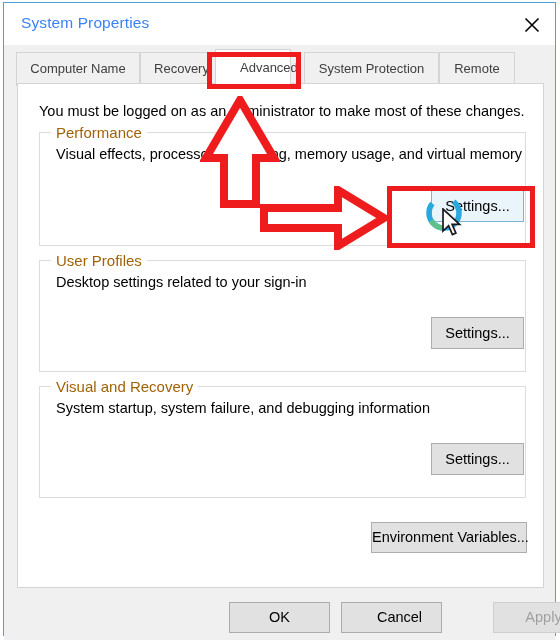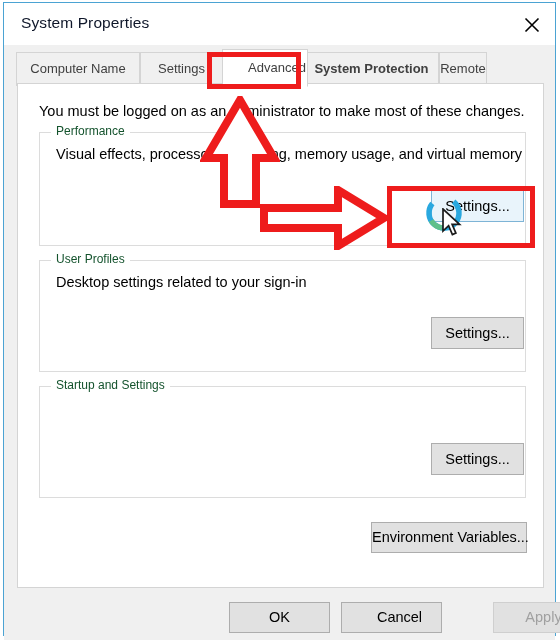--- a/index.html
+++ b/index.html
@@ -34,21 +34,21 @@
     width: 100%;
     height: 42px;
     background: #ffffff;
     box-sizing: border-box;
   }
   #title-text {
     position: absolute;
     left: 17px;
     top: 11px;
     font-size: 15.5px;
-    color: #0f172a;
+    color: #3b82f6;
     letter-spacing: 0.1px;
     white-space: nowrap;
   }
   #close-button {
     position: absolute;
     right: 0px;
     top: 0px;
     width: 46px;
     height: 41px;
     background: #ffffff;
@@ -84,23 +84,23 @@
     background: #ffffff;
     top: 4px;
     height: 38px;
     border: 1px solid #d4d4d4;
     border-bottom: 1px solid #ffffff;
     line-height: 36px;
     z-index: 4;
   }
   #tab-computer-name { left: 12px;  width: 124px; }
   #tab-hardware     { left: 136px; width: 83px; }
-  #tab-advanced     { left: 218px; width: 86px; padding-left: 24px; }
-  #tab-system-protection { left: 300px; width: 135px; font-weight: bold; }
-  #tab-remote       { left: 435px; width: 48px; }
+  #tab-advanced     { left: 211px; width: 76px; padding-left: 24px; }
+  #tab-system-protection { left: 300px; width: 135px; }
+  #tab-remote       { left: 435px; width: 76px; }
 
   
   #page {
     position: absolute;
     left: 13px;
     top: 80px;
     width: 527px;
     height: 505px;
     background: #ffffff;
     border: 1px solid #d4d4d4;
@@ -124,22 +124,22 @@
     border: 1px solid #dcdcdc;
     box-sizing: border-box;
     background: #ffffff;
   }
   .group-title {
     position: absolute;
     top: -9px;
     left: 11px;
     padding: 0 5px;
     background: #ffffff;
-    font-size: 12px;
-    color: #14532d;
+    font-size: 15px;
+    color: #a16207;
     white-space: nowrap;
   }
   .group-desc {
     position: absolute;
     left: 16px;
     top: 13px;
     font-size: 14.5px;
     color: #000000;
     white-space: nowrap;
   }
@@ -253,21 +253,21 @@
       <span>
         <svg width="16" height="16" viewBox="0 0 16 16">
           <path d="M1.5 1.5 L14.5 14.5 M14.5 1.5 L1.5 14.5" stroke="#000000" stroke-width="1.6" fill="none"></path>
         </svg>
       </span>
     </div>
   </div>
 
   <div id="tabstrip">
     <div class="tab" id="tab-computer-name">Computer Name</div>
-    <div class="tab" id="tab-hardware">Settings</div>
+    <div class="tab" id="tab-hardware">Recovery</div>
     <div class="tab selected" id="tab-advanced">Advanced</div>
     <div class="tab" id="tab-system-protection">System Protection</div>
     <div class="tab" id="tab-remote">Remote</div>
   </div>
 
   <div id="page">
 
     <div id="admin-note">You must be logged on as an Administrator to make most of these changes.</div>
 
     <div class="groupbox" id="group-performance">
@@ -276,21 +276,22 @@
       <div class="btn" id="btn-perf-settings">Settings...</div>
     </div>
 
     <div class="groupbox" id="group-userprofiles">
       <div class="group-title">User Profiles</div>
       <div class="group-desc">Desktop settings related to your sign-in</div>
       <div class="btn" id="btn-userprofiles-settings">Settings...</div>
     </div>
 
     <div class="groupbox" id="group-startup">
-      <div class="group-title">Startup and Settings</div>
+      <div class="group-title">Visual and Recovery</div>
+      <div class="group-desc">System startup, system failure, and debugging information</div>
       <div class="btn" id="btn-startup-settings">Settings...</div>
     </div>
 
     <div class="btn" id="btn-env-vars">Environment Variables...</div>
   </div>
 
   <div id="footer">
     <div class="btn" id="btn-ok">OK</div>
     <div class="btn" id="btn-cancel">Cancel</div>
     <div class="btn disabled" id="btn-apply">Apply</div>

